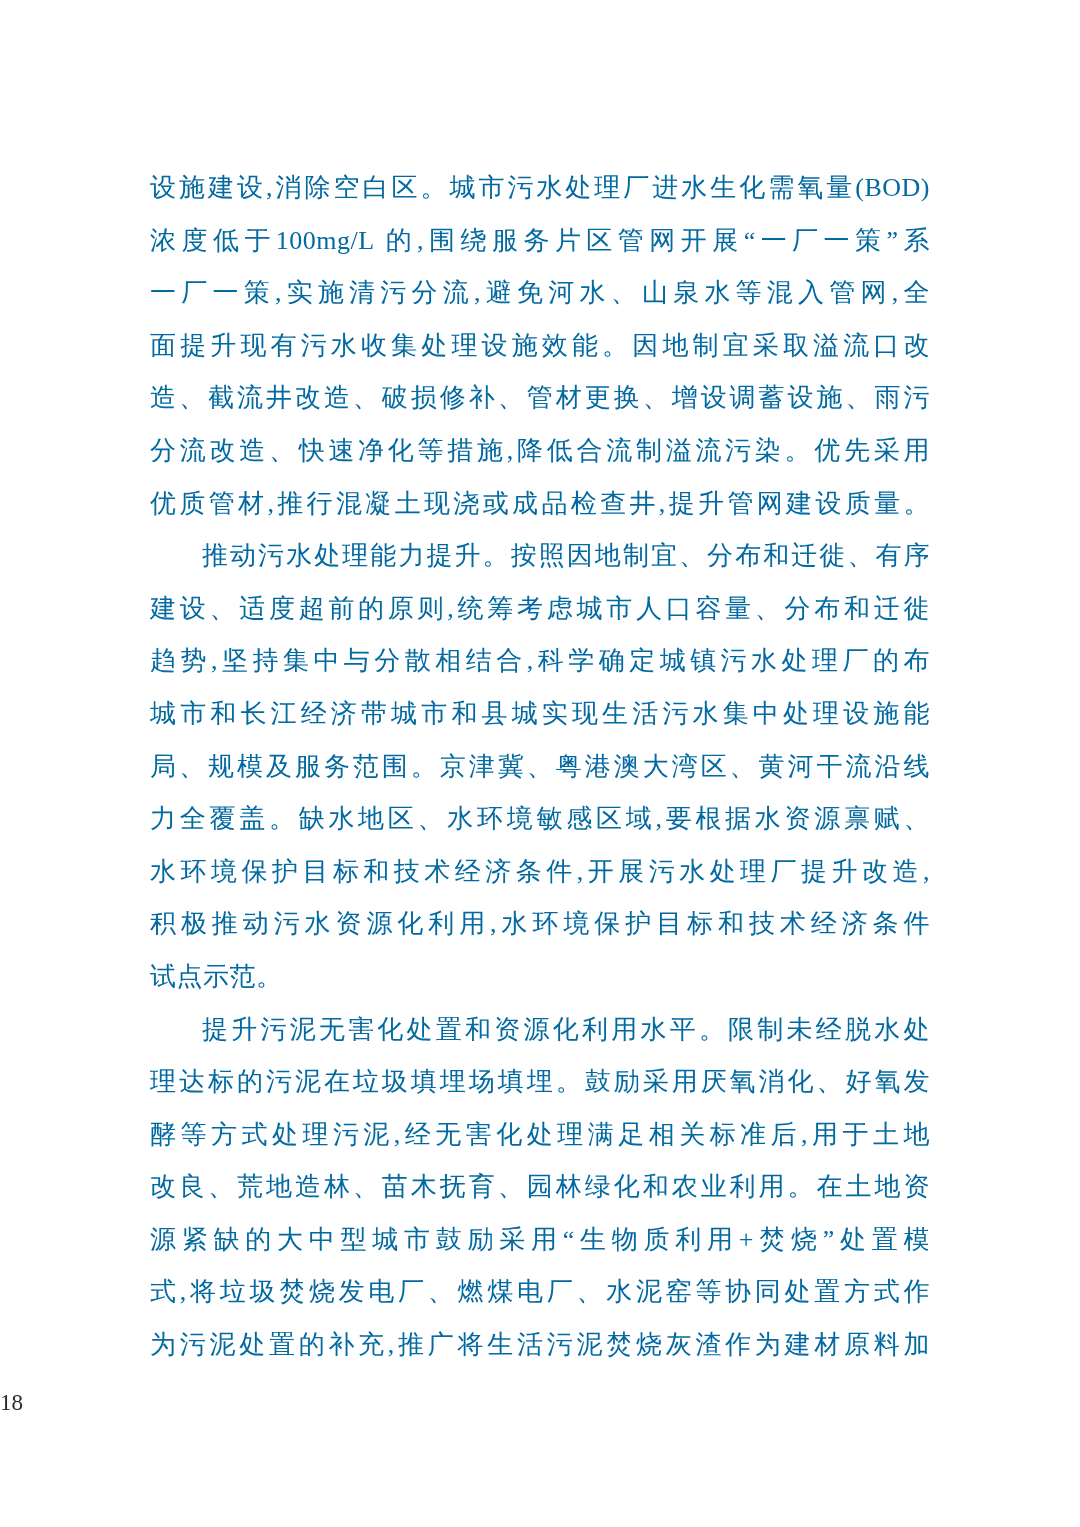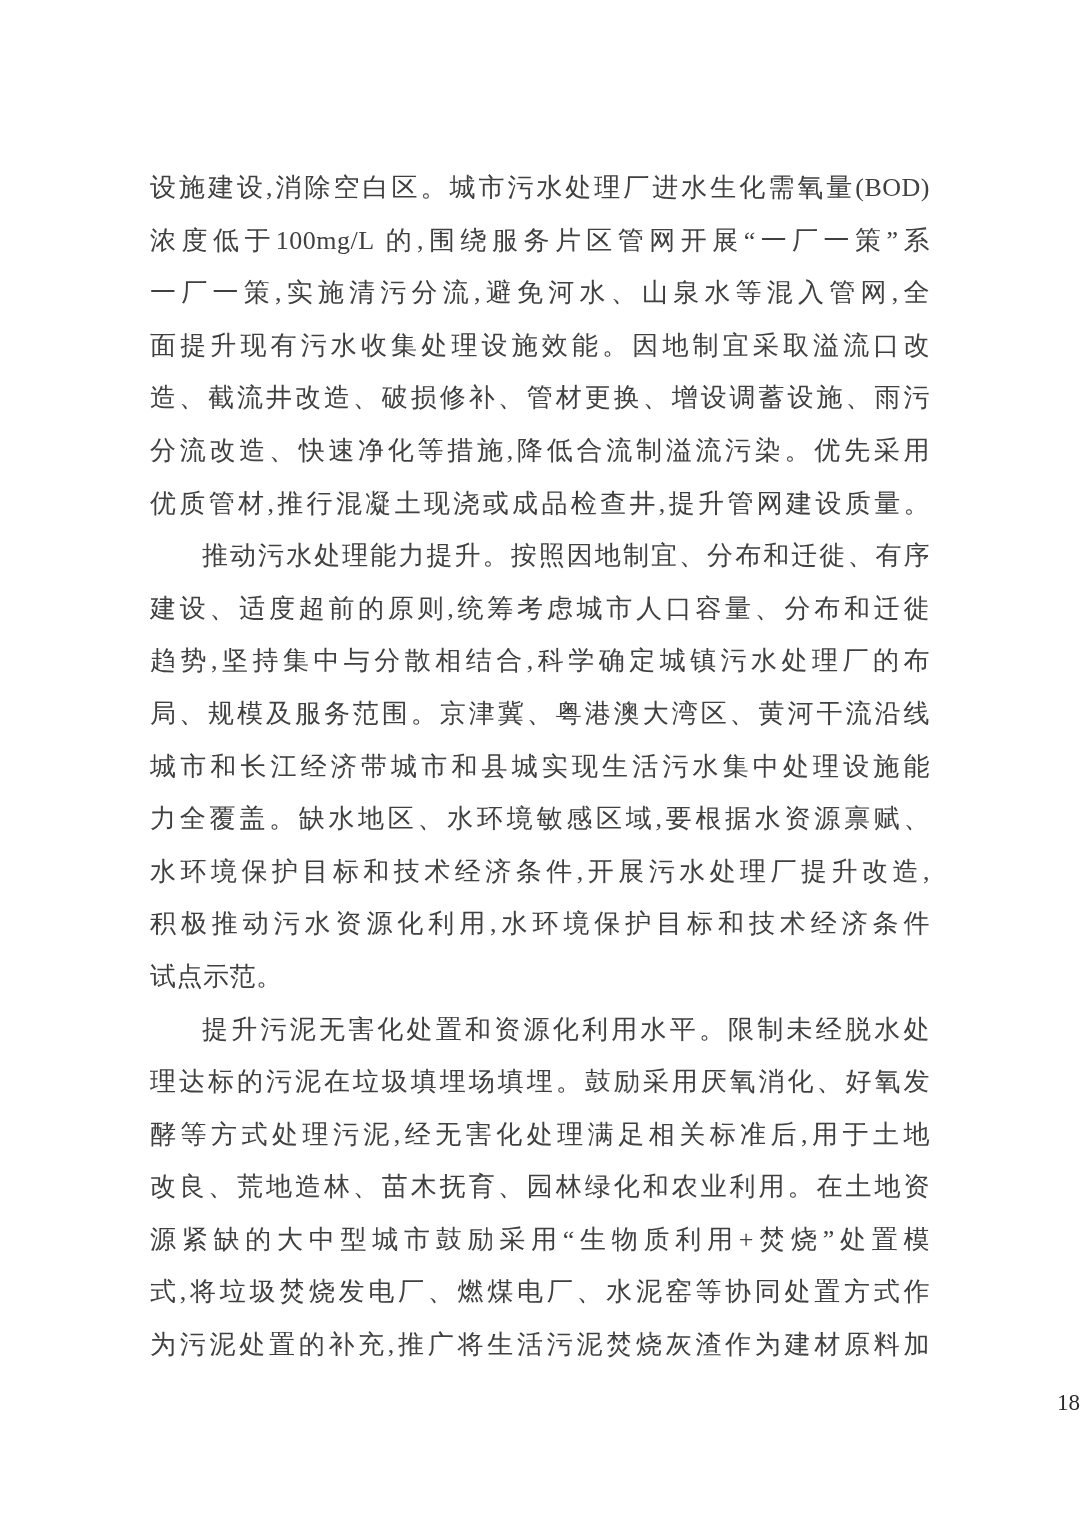--- a/index.html
+++ b/index.html
@@ -22,62 +22,62 @@
   .text-block {
     position: absolute;
     left: 150px;
     top: 162px;
     width: 780px;
   }
   .line {
     font-size: 26px;
     line-height: 52.6px;
     height: 52.6px;
-    color: #404040;
+    color: #0369a1;
     letter-spacing: 0.5px;
     text-align: justify;
     
     text-align-last: justify;
     white-space: normal;
     overflow: hidden;
   }
   .line.indent {
     text-indent: 52px; 
   }
   .line.para-end {
     text-align-last: left; 
   }
   .page-number {
     position: absolute;
     top: 1390px;
     left: 0;
     width: 100%;
-    text-align: right;
+    text-align: left;
     font-size: 23px;
     color: #2a2a2a;
   }
 </style>
 </head>
 <body>
 
 <div class="page">
   <div class="text-block">
 
   <div class="line">设施建设,消除空白区。城市污水处理厂进水生化需氧量(BOD)</div>
       <div class="line">浓度低于100mg/L 的,围绕服务片区管网开展“一厂一策”系</div>
       <div class="line">一厂一策,实施清污分流,避免河水、山泉水等混入管网,全</div>
       <div class="line">面提升现有污水收集处理设施效能。因地制宜采取溢流口改</div>
       <div class="line">造、截流井改造、破损修补、管材更换、增设调蓄设施、雨污</div>
       <div class="line">分流改造、快速净化等措施,降低合流制溢流污染。优先采用</div>
       <div class="line">优质管材,推行混凝土现浇或成品检查井,提升管网建设质量。</div>
       <div class="line indent">推动污水处理能力提升。按照因地制宜、分布和迁徙、有序</div>
       <div class="line">建设、适度超前的原则,统筹考虑城市人口容量、分布和迁徙</div>
       <div class="line">趋势,坚持集中与分散相结合,科学确定城镇污水处理厂的布</div>
+      <div class="line">城市和长江经济带城市和县城实现生活污水集中处理设施能</div>
       <div class="line">局、规模及服务范围。京津冀、粤港澳大湾区、黄河干流沿线</div>
-      <div class="line">城市和长江经济带城市和县城实现生活污水集中处理设施能</div>
       <div class="line">力全覆盖。缺水地区、水环境敏感区域,要根据水资源禀赋、</div>
       <div class="line">水环境保护目标和技术经济条件,开展污水处理厂提升改造,</div>
       <div class="line">积极推动污水资源化利用,水环境保护目标和技术经济条件</div>
       <div class="line para-end">试点示范。</div>
       <div class="line indent">提升污泥无害化处置和资源化利用水平。限制未经脱水处</div>
       <div class="line">理达标的污泥在垃圾填埋场填埋。鼓励采用厌氧消化、好氧发</div>
       <div class="line">酵等方式处理污泥,经无害化处理满足相关标准后,用于土地</div>
       <div class="line">改良、荒地造林、苗木抚育、园林绿化和农业利用。在土地资</div>
       <div class="line">源紧缺的大中型城市鼓励采用“生物质利用+焚烧”处置模</div>
       <div class="line">式,将垃圾焚烧发电厂、燃煤电厂、水泥窑等协同处置方式作</div>

